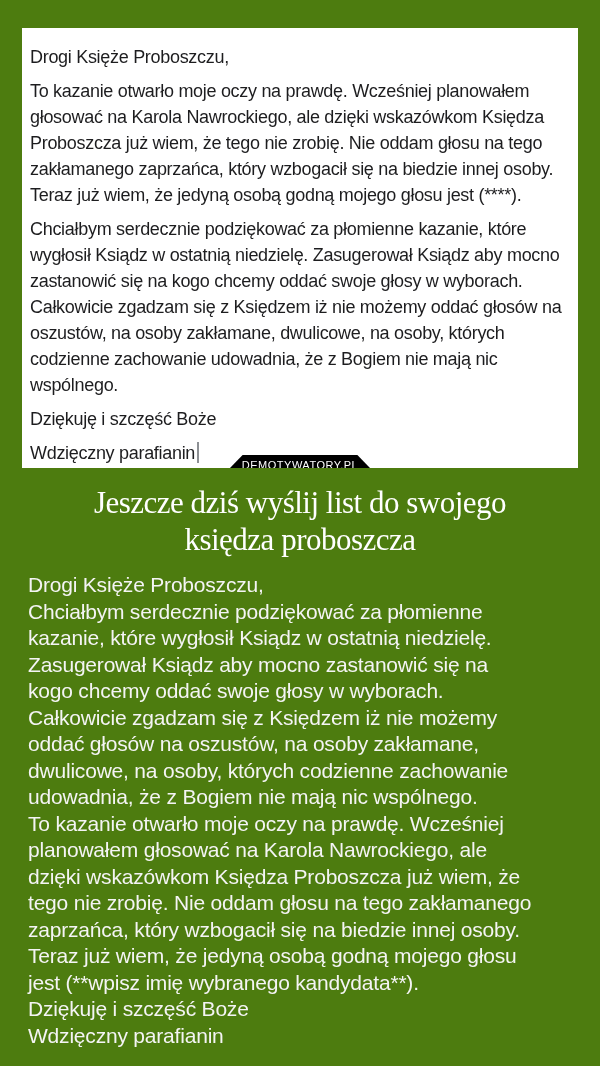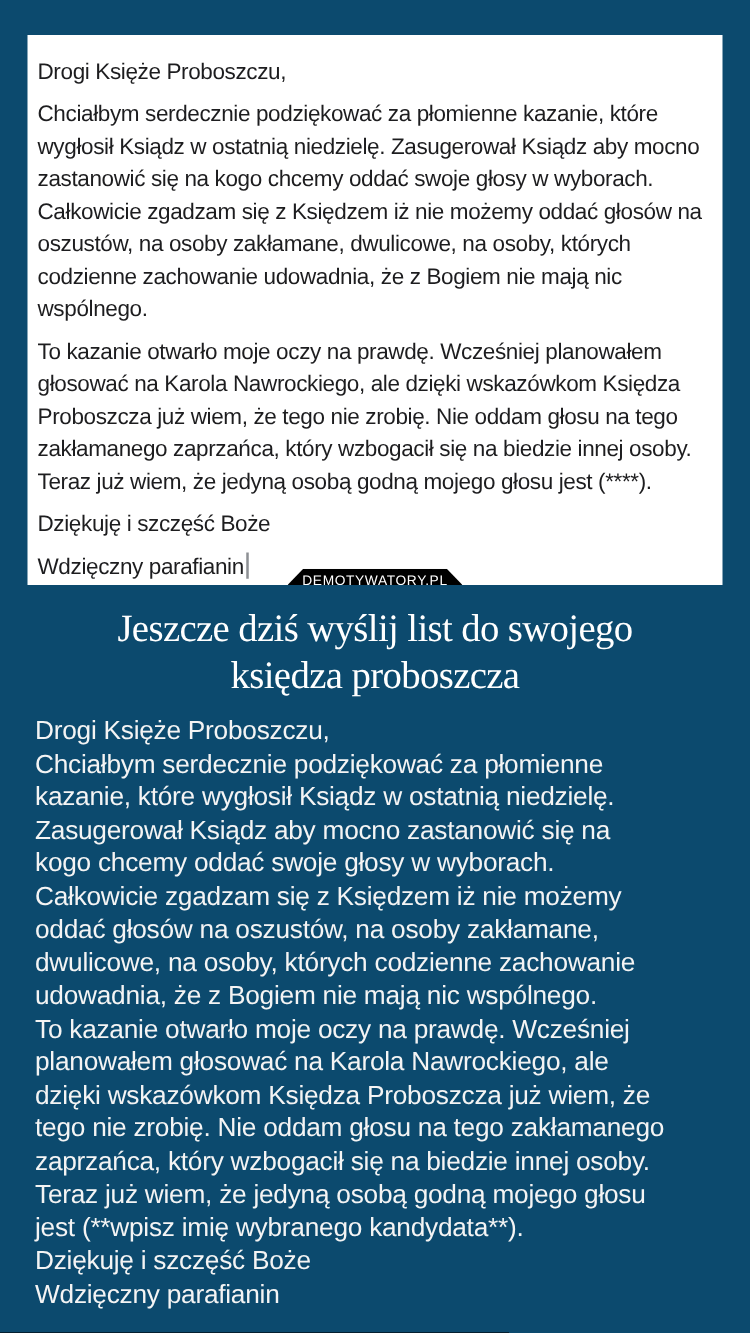--- a/index.html
+++ b/index.html
@@ -1,17 +1,17 @@
 <!DOCTYPE html>
 <html><head>
 <meta charset="utf-8">
 <style>
   html,body{margin:0;padding:0;background:#000;}
   .stage{
-    position:relative;width:600px;height:1066px;background:#0c4a6e;
+    position:relative;width:600px;height:1066px;background:#4d7c0f;
     overflow:hidden;font-family:"Liberation Sans",sans-serif;
   }
   
   .letter-panel{
     position:absolute;left:22px;top:28px;width:556px;height:440px;
     background:#ffffff;color:#1d1d1f;box-sizing:border-box;
     padding:16px 6px 0 8px;
     font-size:18px;line-height:26px;letter-spacing:-0.3px;
   }
   .letter-panel p{margin:0 0 8px 0;white-space:pre-line;}
@@ -44,32 +44,32 @@
     white-space:pre-line;
   }
 </style>
 </head>
 <body>
 
 <div class="stage">
 
   <section class="letter-panel">
     <p>Drogi Księże Proboszczu,</p>
+    <p>To kazanie otwarło moje oczy na prawdę. Wcześniej planowałem
+głosować na Karola Nawrockiego, ale dzięki wskazówkom Księdza
+Proboszcza już wiem, że tego nie zrobię. Nie oddam głosu na tego
+zakłamanego zaprzańca, który wzbogacił się na biedzie innej osoby.
+Teraz już wiem, że jedyną osobą godną mojego głosu jest (****).</p>
     <p>Chciałbym serdecznie podziękować za płomienne kazanie, które
 wygłosił Ksiądz w ostatnią niedzielę. Zasugerował Ksiądz aby mocno
 zastanowić się na kogo chcemy oddać swoje głosy w wyborach.
 Całkowicie zgadzam się z Księdzem iż nie możemy oddać głosów na
 oszustów, na osoby zakłamane, dwulicowe, na osoby, których
 codzienne zachowanie udowadnia, że z Bogiem nie mają nic
 wspólnego.</p>
-    <p>To kazanie otwarło moje oczy na prawdę. Wcześniej planowałem
-głosować na Karola Nawrockiego, ale dzięki wskazówkom Księdza
-Proboszcza już wiem, że tego nie zrobię. Nie oddam głosu na tego
-zakłamanego zaprzańca, który wzbogacił się na biedzie innej osoby.
-Teraz już wiem, że jedyną osobą godną mojego głosu jest (****).</p>
     <p>Dziękuję i szczęść Boże</p>
     <p><span>Wdzięczny parafianin</span><span class="caret"></span></p>
   </section>
 
   <div class="brand-tab">
     <span>DEMOTYWATORY.PL</span>
   </div>
 
   <h1 class="meme-title">Jeszcze dziś wyślij list do swojego
 księdza proboszcza</h1>

